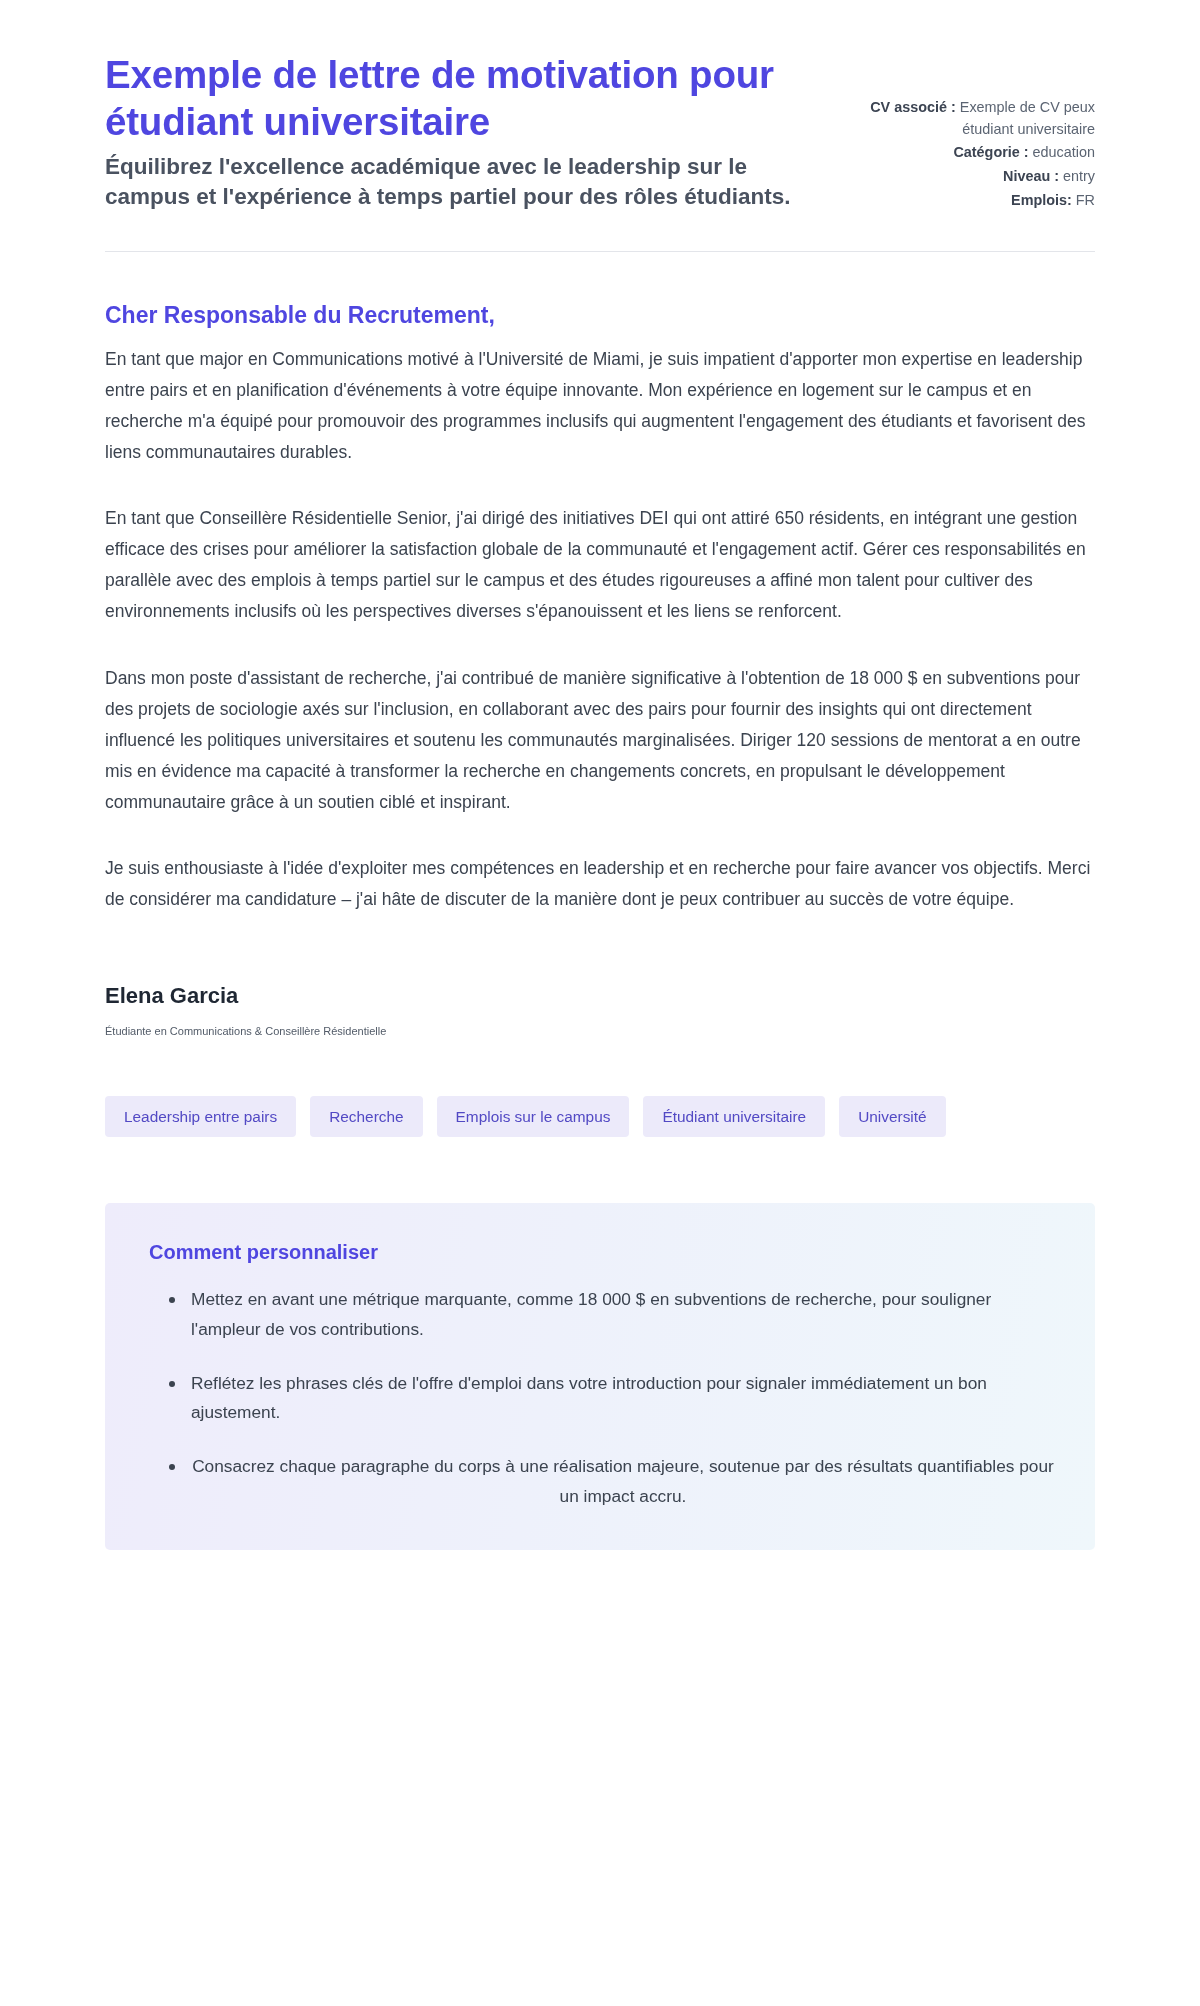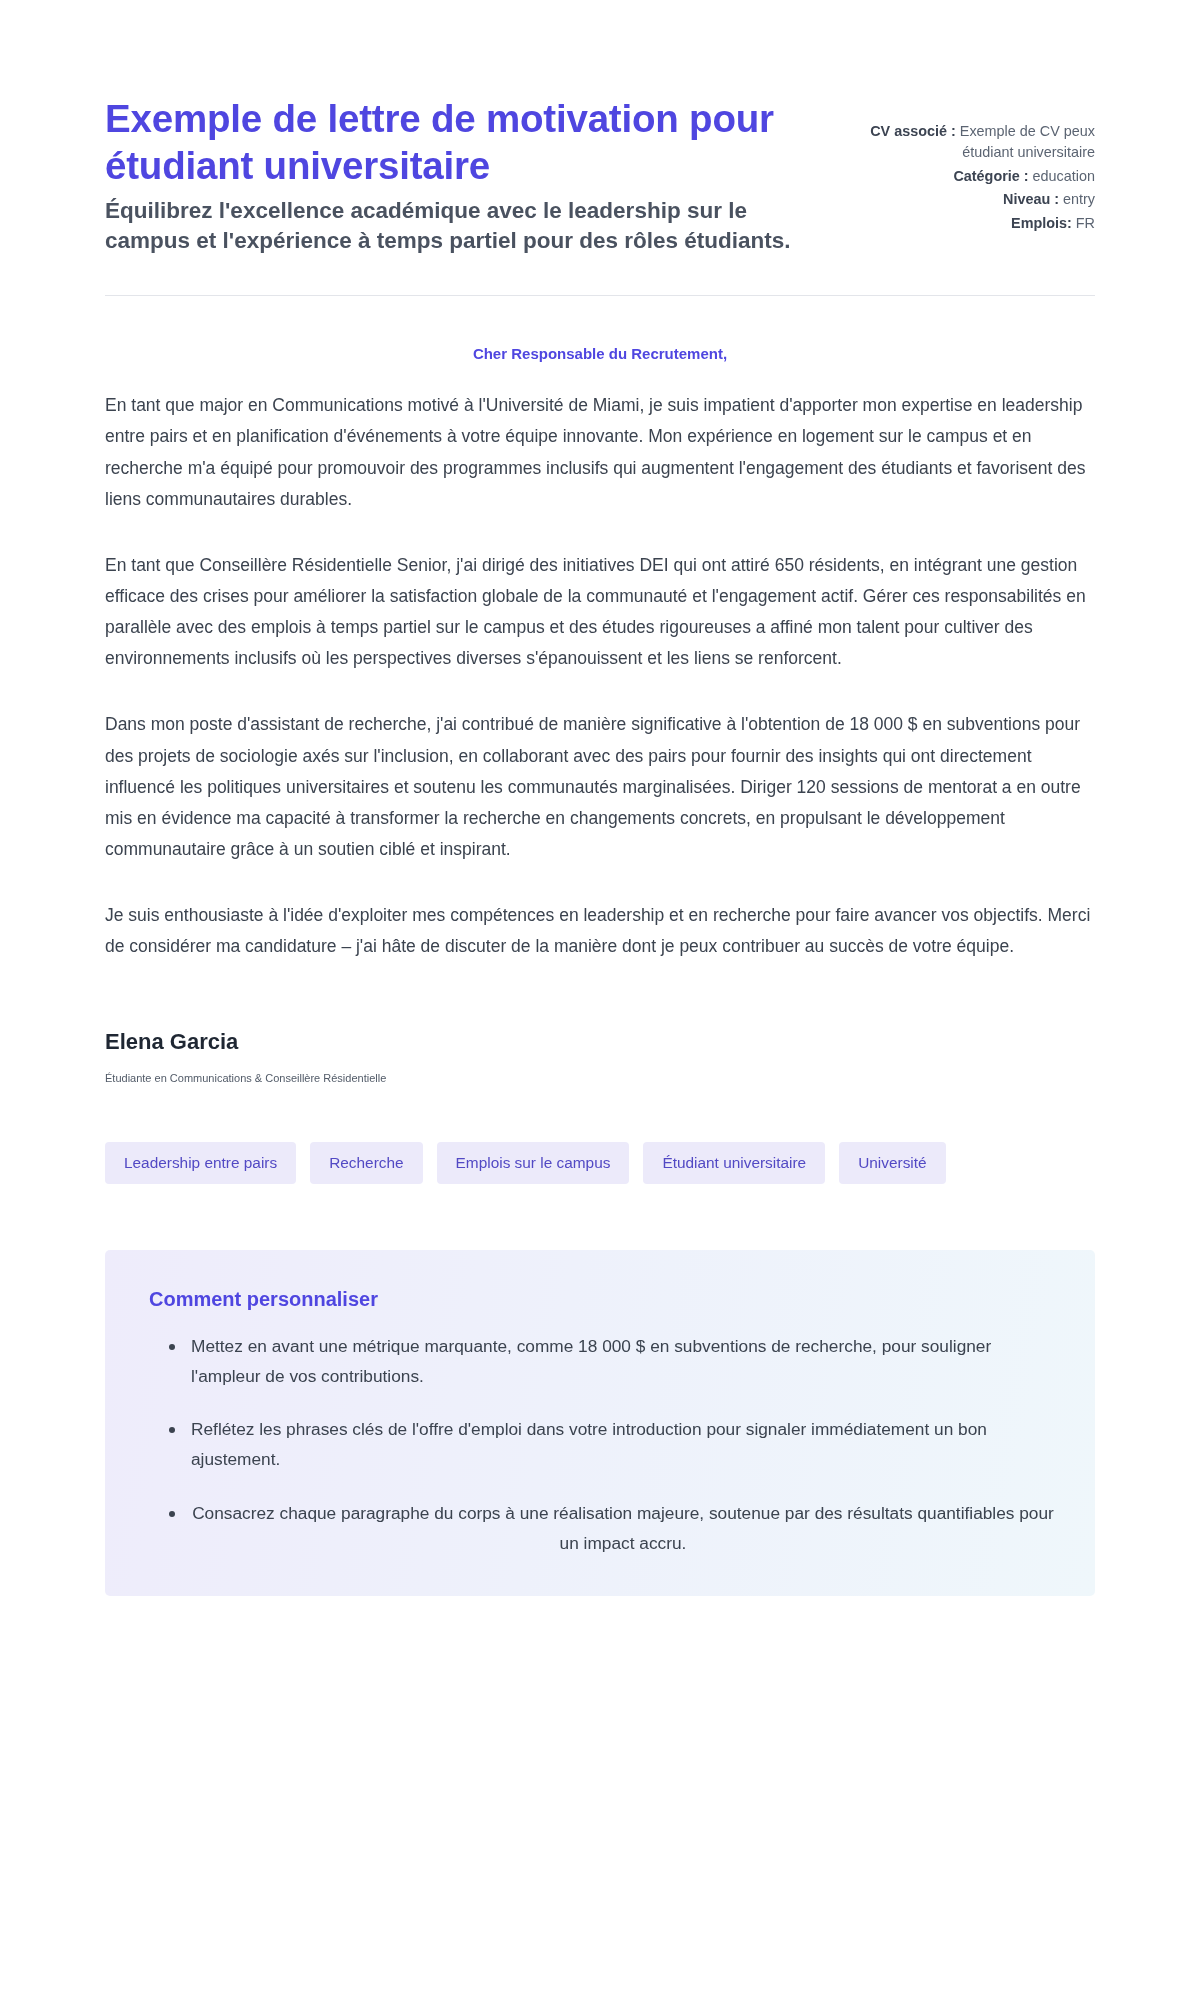--- a/index.html
+++ b/index.html
@@ -18,24 +18,23 @@
   }
 
   .page {
     width: 1200px;
     padding: 52px 105px 0 105px;
   }
 
   
   .header {
     display: flex;
-    align-items: center;
+    align-items: flex-end;
     justify-content: space-between;
     gap: 40px;
-    margin-top: 44px;
   }
   .header-left { flex: 1 1 auto; max-width: 722px; }
 
   .doc-title {
     margin: 0;
     font-size: 38.5px;
     line-height: 1.22;
     font-weight: 700;
     color: #4f46e0;
     letter-spacing: -0.2px;
@@ -70,26 +69,25 @@
     margin: 40px 0 0 0;
     border: none;
     border-top: 1px solid #e3e5ea;
     height: 0;
   }
 
   
   .letter { padding-top: 47px; }
 
   .salutation {
-    margin: 0 0 26px 0;
-    font-size: 15px;
+    margin: 0 0 12px 0;
+    font-size: 23px;
     font-weight: 700;
     color: #4f46e0;
     line-height: 1.4;
-    text-align: center;
   }
 
   .letter p.body-para {
     margin: 0 0 35px 0;
     font-size: 17.5px;
     line-height: 1.78;
     color: #3b434f;
     font-weight: 400;
     max-width: 990px;
   }

